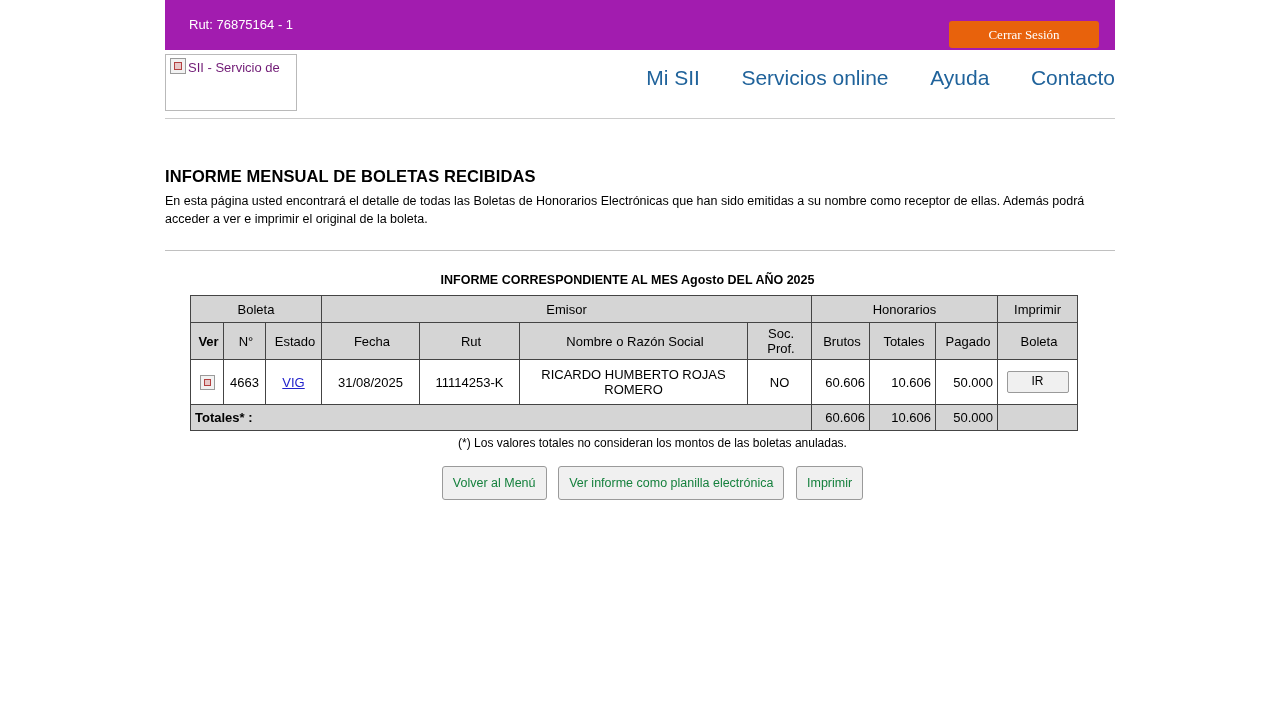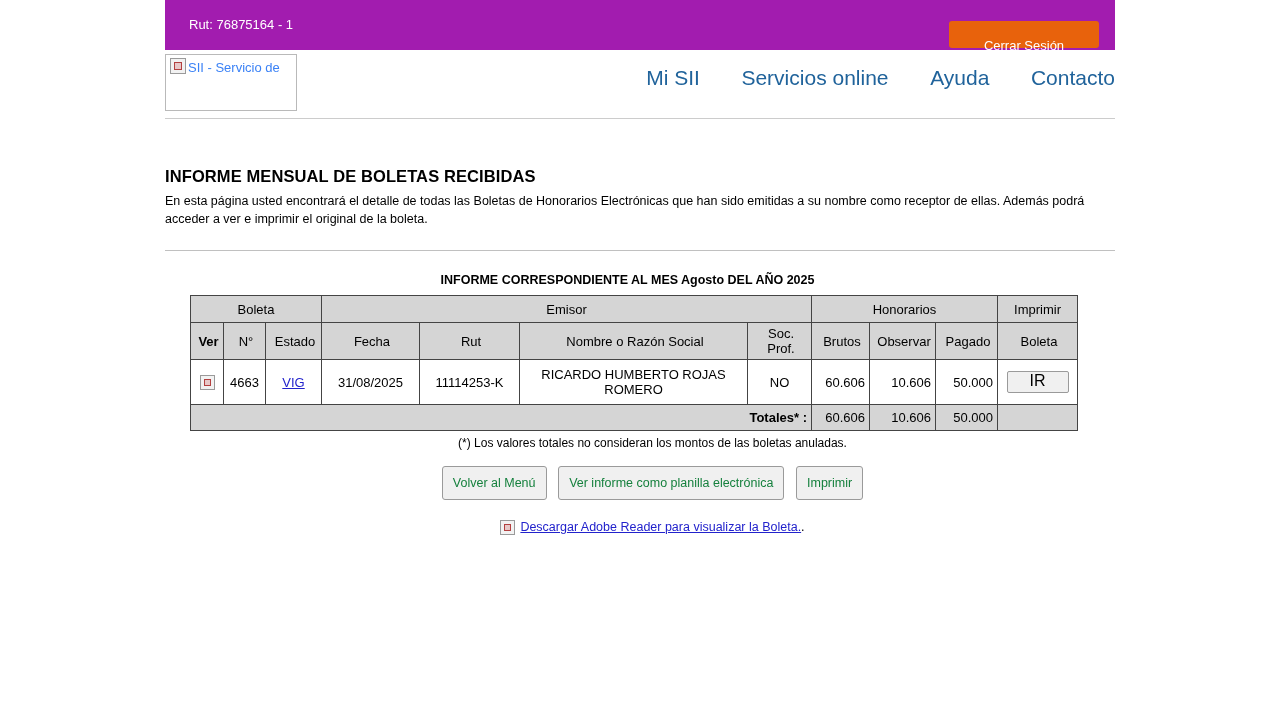--- a/index.html
+++ b/index.html
@@ -43,45 +43,45 @@
     position: absolute;
     right: 16px;
     top: 21px;
     width: 150px;
     height: 27px;
     background: #e8620c;
     border: none;
     border-radius: 3px;
     color: #ffffff;
     font-size: 13px;
-    font-family: Liberation Sans, sans-serif;
+    font-family: Liberation Serif, serif;
     cursor: pointer;
     line-height: 27px;
     text-align: center;
-    padding: 11px;
+    padding: 0;
   }
 
   
   .navrow {
     position: relative;
     height: 68px;
     border-bottom: 1px solid #cccccc;
     background: #ffffff;
   }
   .logo-box {
     position: absolute;
     left: 0px;
     top: 4px;
     width: 130px;
     height: 55px;
     border: 1px solid #b9b9b9;
     background: #ffffff;
     overflow: hidden;
     font-size: 13px;
-    color: #3b82f6;
+    color: #701a75;
     line-height: 17px;
     padding: 0;
   }
   .logo-box .brokenimg {
     display: inline-block;
     width: 14px;
     height: 14px;
     vertical-align: -2px;
     margin: 3px 2px 0 4px;
     border: 1px solid #9a9a9a;
@@ -188,34 +188,33 @@
     background: #ffffff;
     height: 40px;
   }
   td.c { text-align: center; margin-top: 48px; }
   td.l { text-align: center; }
   td.r { text-align: right; }
   tr.totals td {
     background: #d5d5d5;
     height: 21px;
     font-weight: bold;
-    text-align: right;
   }
   tr.totals td.num { text-align: right; font-weight: normal; }
   a.estado {
     color: #2222cc;
     text-decoration: underline;
   }
   .ir-btn {
     display: inline-block;
     min-width: 44px;
     height: 20px;
     line-height: 18px;
     text-align: center;
-    font-size: 16px;
+    font-size: 12px;
     background: #f0f0f0;
     border: 1px solid #9a9a9a;
     border-radius: 2px;
     font-family: "Liberation Sans", sans-serif;
     cursor: pointer;
     padding: 0 8px;
   }
   .pdf-ico {
     display: inline-block;
     width: 13px;
@@ -344,21 +343,21 @@
         </tr>
         <tr>
           <th class="sub bold">Ver</th>
           <th class="sub">N°</th>
           <th class="sub">Estado</th>
           <th class="sub">Fecha</th>
           <th class="sub">Rut</th>
           <th class="sub">Nombre o Razón Social</th>
           <th class="sub">Soc. Prof.</th>
           <th class="sub">Brutos</th>
-          <th class="sub">Observar</th>
+          <th class="sub">Totales</th>
           <th class="sub">Pagado</th>
           <th class="sub">Boleta</th>
         </tr>
       </thead>
       <tbody>
         <tr>
           <td class="body c"><span class="pdf-ico"></span></td>
           <td class="body c">4663</td>
           <td class="body c"><a class="estado" href="#">VIG</a></td>
           <td class="body c">31/08/2025</td>
@@ -381,18 +380,15 @@
     </table>
 
     <div class="footnote">(*) Los valores totales no consideran los montos de las boletas anuladas.</div>
 
     <div class="btnrow">
       <button>Volver al Menú</button>
       <button>Ver informe como planilla electrónica</button>
       <button>Imprimir</button>
     </div>
 
-    <div class="adobe-row">
-      <span class="brokenimg"></span><a href="#">Descargar Adobe Reader para visualizar la Boleta.</a><span>.</span>
-    </div>
 
   </div>
 </div>
 
 </body></html>

